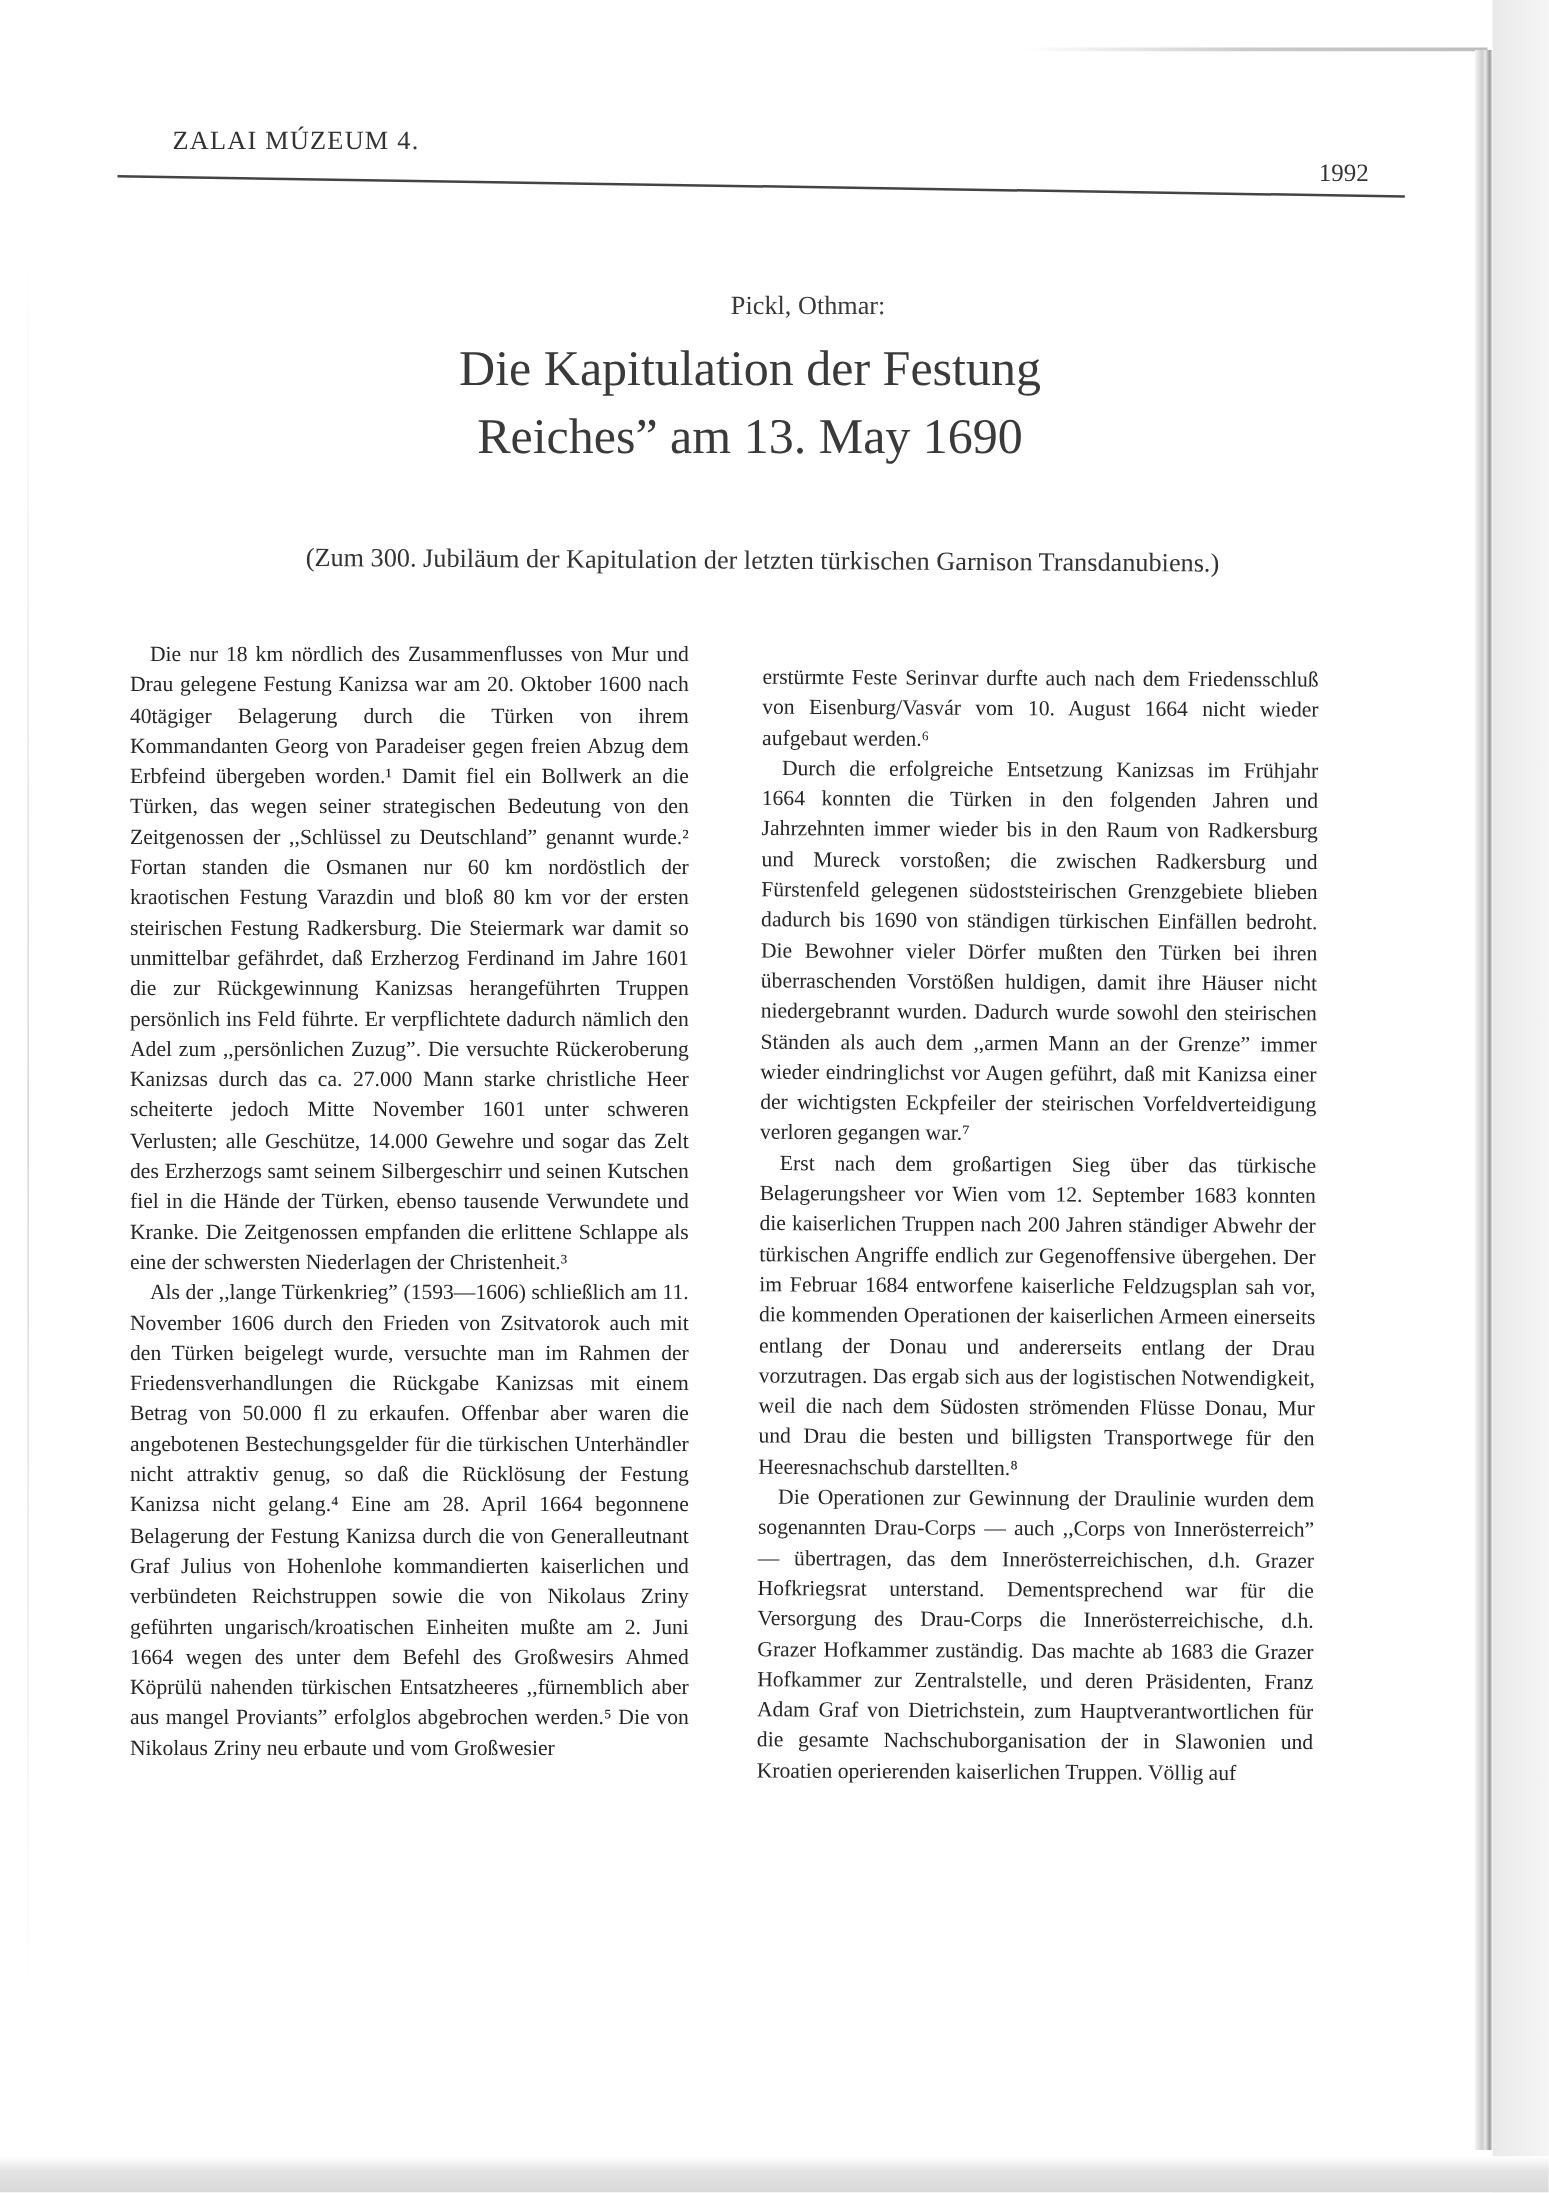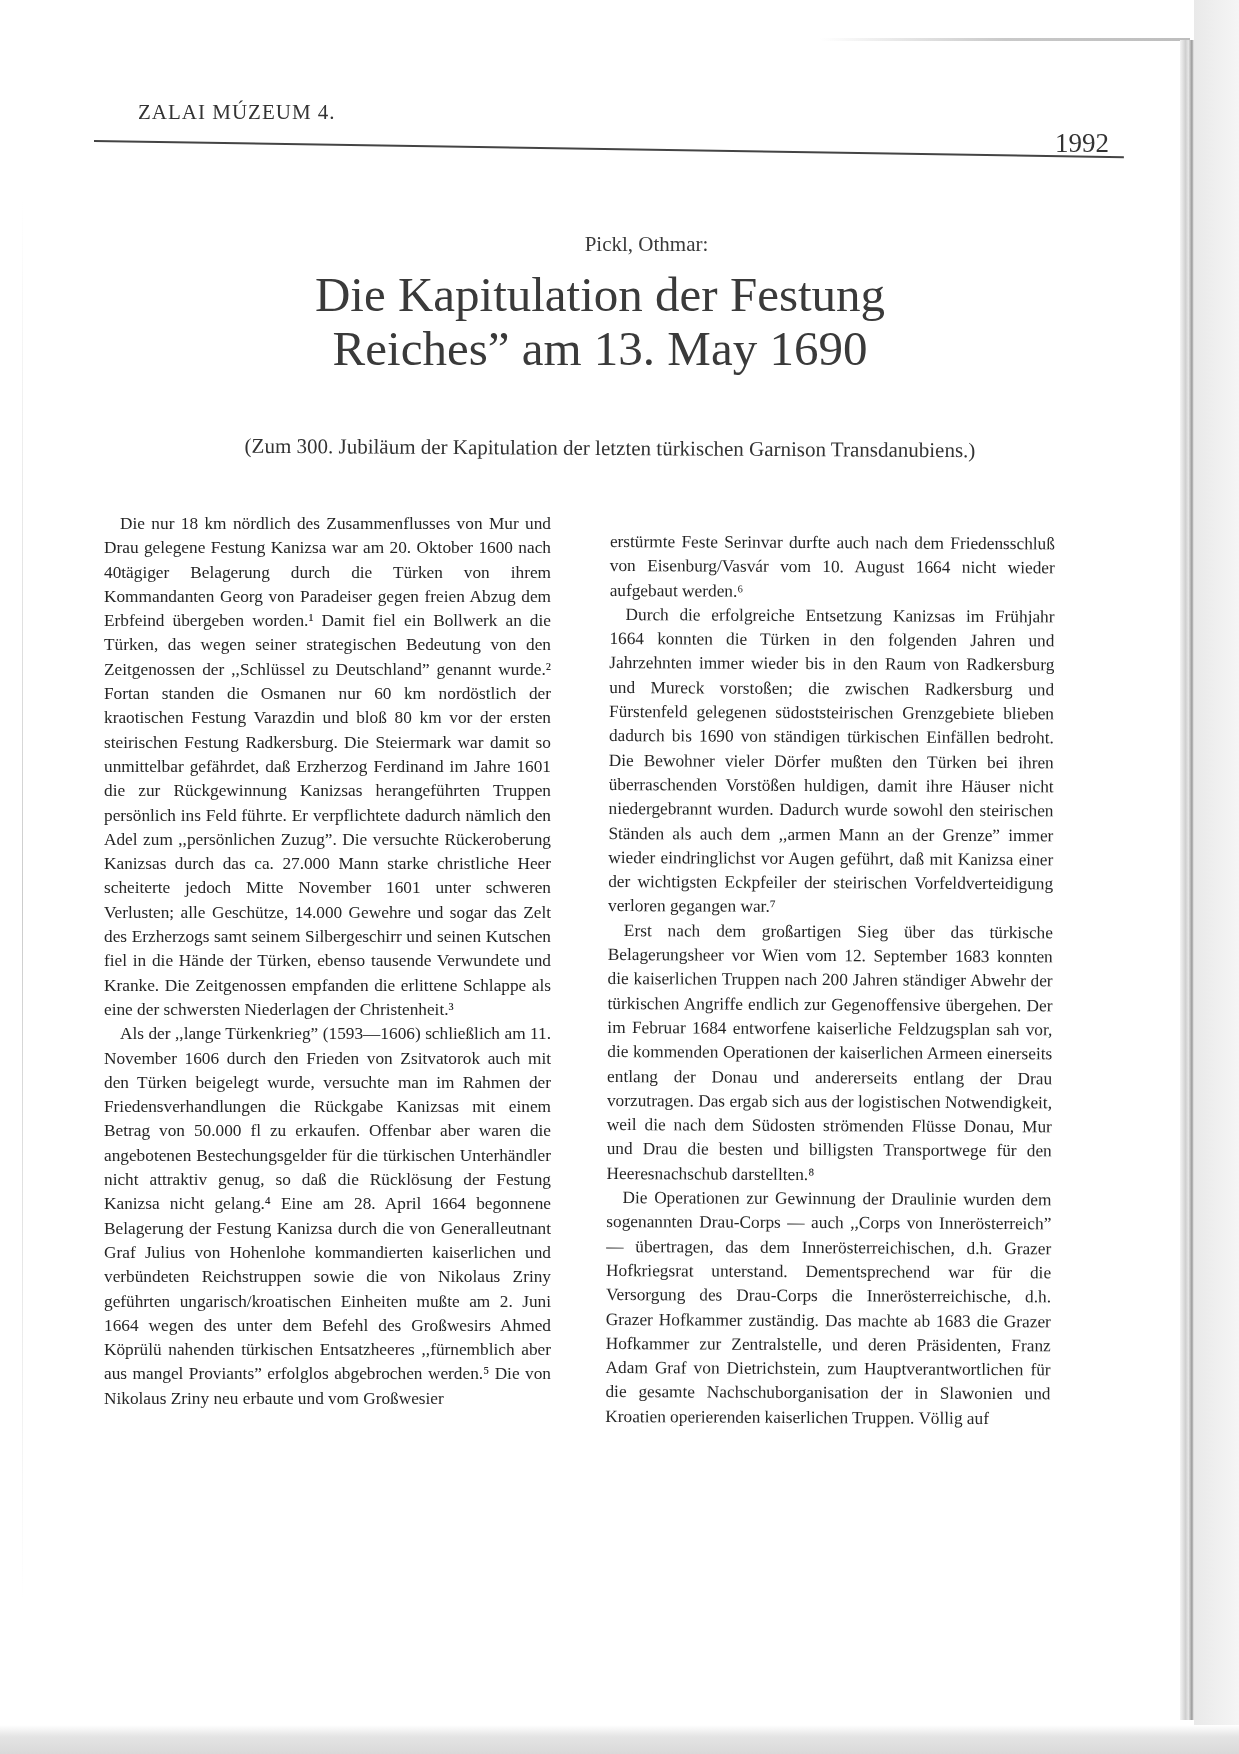--- a/index.html
+++ b/index.html
@@ -26,33 +26,33 @@
     background: linear-gradient(90deg, #e9e9e9 0%, #f5f5f5 100%);
   }
   .left-mark {
     position: absolute; left: 22px; top: 200px; width: 1px; height: 1400px;
     background: linear-gradient(180deg, rgba(180,180,180,0) 0%, rgba(170,170,170,0.6) 50%, rgba(180,180,180,0) 100%);
   }
   .running-head {
     position: absolute; left: 94px; top: 100px; font-size: 21px; letter-spacing: 1px; color: #333; margin-left: 44px;
   }
   .year {
-    position: absolute; left: 1055px; top: 128px; font-size: 27px; color: #333;
+    position: absolute; left: 1055px; top: 128px; font-size: 20px; color: #333;
   }
   .head-rule {
     position: absolute; left: 94px; top: 140px; width: 1030px; height: 2px; background: #444;
     transform: rotate(0.9deg); transform-origin: left center;
   }
   .author {
     position: absolute; left: 0; width: 1239px; top: 232px; text-align: center;
     font-size: 21px; color: #3a3a3a; padding-left: 27px;
   }
   .title {
     position: absolute; left: 100px; width: 1000px; top: 268px; text-align: center;
-    font-size: 49px; line-height: 54px; color: #3a3a3a;
+    font-size: 40px; line-height: 54px; color: #3a3a3a;
   }
   .subtitle {
     position: absolute; left: 110px; width: 1000px; top: 436px; text-align: center;
     font-size: 21px; color: #333; transform: rotate(0.35deg);
   }
   .col {
     position: absolute; top: 512px; width: 447px;
     font-size: 17.3px; line-height: 24.3px; color: #262626; text-align: justify;
   }
   .col-left { left: 104px; }

